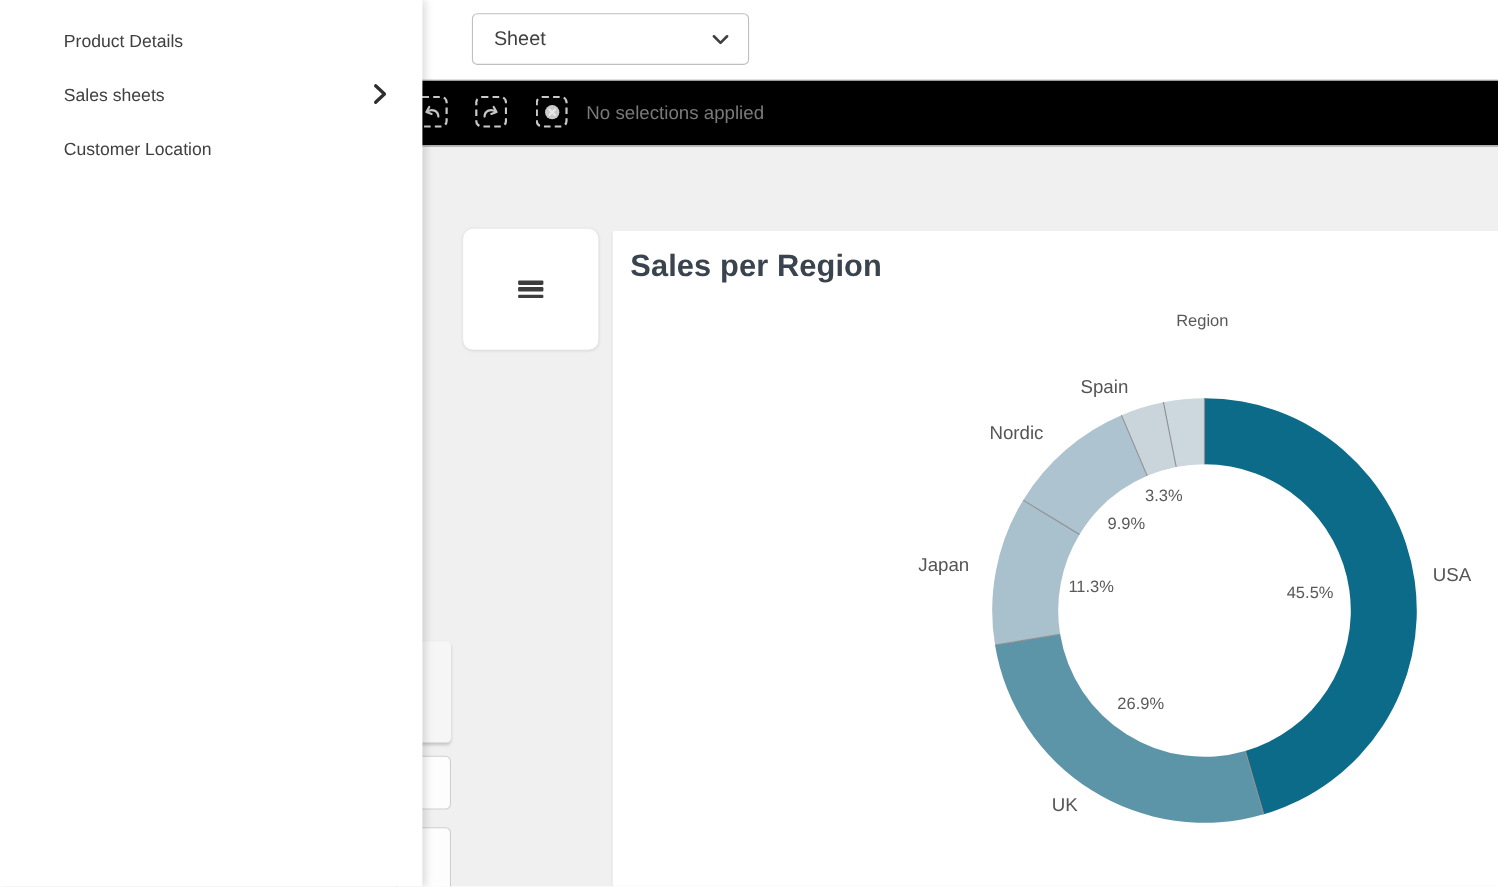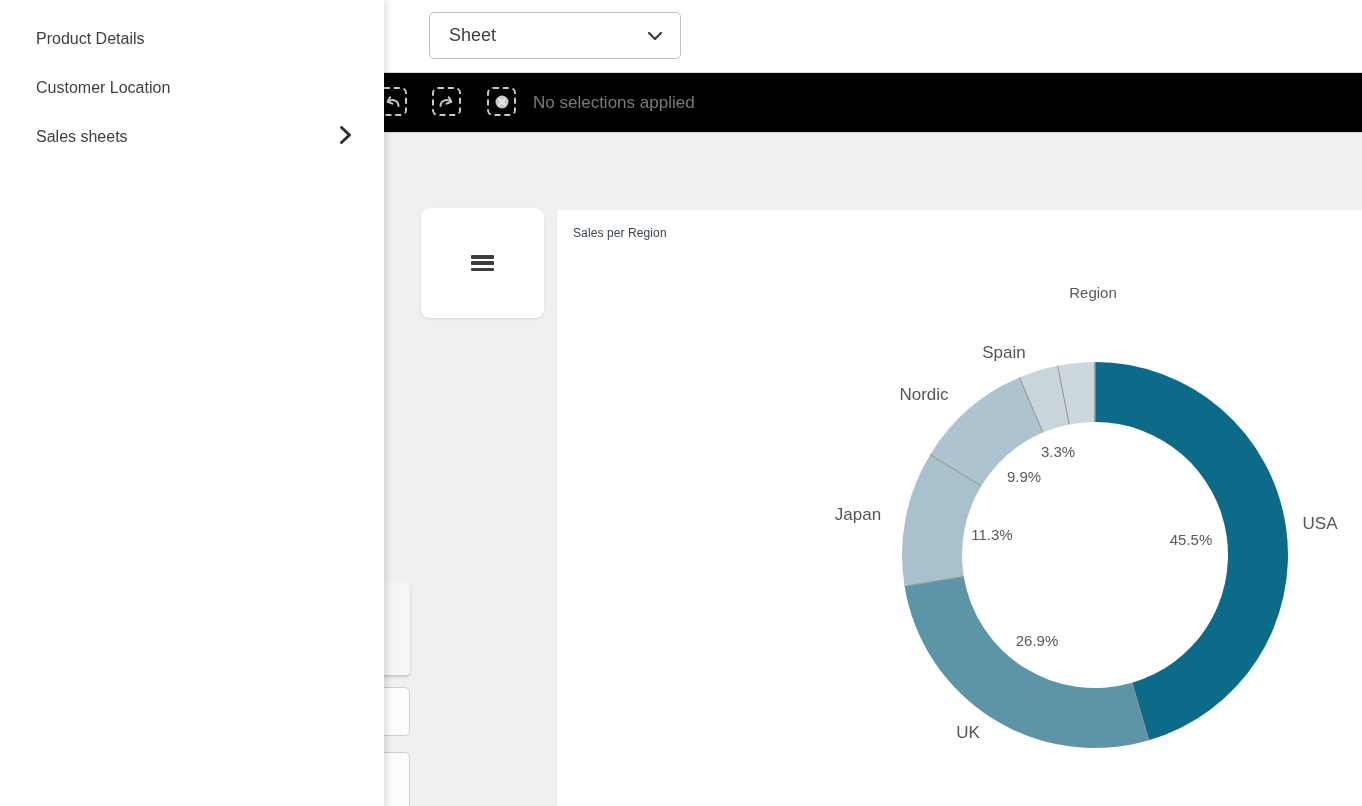--- a/index.html
+++ b/index.html
@@ -32,42 +32,42 @@
   .nav-card { position:absolute; left:421px; top:75px; width:123px; height:110px;
               background:#fff; border-radius:9px; box-shadow:0 1px 3px rgba(0,0,0,.10);
               display:flex; align-items:center; justify-content:center; cursor:pointer; }
   .hamburger { width:23px; height:16px; display:flex; flex-direction:column;
                justify-content:space-between; }
   .hamburger span { display:block; height:3.5px; background:#3d3d3d; border-radius:1px; }
 
   .chart-card { position:absolute; left:557px; top:77px; width:810px; height:600px;
                 background:#fff; border-radius:2px 0 0 0;
                 box-shadow:0 1px 2px rgba(0,0,0,.07); }
-  .chart-title { position:absolute; left:16px; top:16px; font-size:12px; font-weight:400;
+  .chart-title { position:absolute; left:16px; top:16px; font-size:28px; font-weight:700;
                  color:#3a444e; letter-spacing:.1px; }
   .donut-wrap { position:absolute; left:0; top:0; width:687px; height:596px; }
   .donut-wrap svg { display:block; }
   .pie-name-label  { font-size:17px; fill:#555555; }
   .pie-pct-label   { font-size:15px; fill:#595959; }
   .pie-legend-title{ font-size:15px; fill:#595959; }
 
   
   .peek-box-1 { position:absolute; left:360px; top:450px; width:50px; height:92px;
                 background:#f6f6f6; border-radius:0 4px 4px 0;
                 box-shadow:0 2px 3px rgba(0,0,0,.18); }
   .peek-box-2 { position:absolute; left:360px; top:554px; width:50px; height:49px;
                 background:#fdfdfd; border:1px solid #cfcfcf; border-radius:0 5px 5px 0; }
   .peek-box-3 { position:absolute; left:360px; top:619px; width:50px; height:60px;
                 background:#fdfdfd; border:1px solid #cfcfcf; border-radius:0 5px 5px 0; }
 
   
   .menu-panel { position:absolute; left:0; top:0; width:384px; height:806px;
                 background:#fff; z-index:30; box-shadow:3px 0 7px rgba(0,0,0,.13); }
   .menu-item { position:relative; height:49px; display:flex; align-items:center;
-               padding:0 28px 0 36px; font-size:16px; color:#404040; cursor:pointer; }
+               padding:0 28px 0 20px; font-size:16px; color:#404040; cursor:pointer;margin-left:38px; }
   .menu-item:first-child { margin-top:14px; }
   .menu-item .chev { position:absolute; right:32px; top:50%; transform:translateY(-50%); }
 </style>
 </head>
 <body>
 
 <div class="stage">
 
   <div class="top-bar">
     <div class="sheet-select">
@@ -146,25 +146,25 @@
       </div>
       <div class="chart-title">Sales per Region</div>
     </div>
   </div>
 
   <div class="menu-panel">
     <div class="menu-item">
       <span>Product Details</span>
     </div>
     <div class="menu-item">
-      <span>Customer Location</span>
-    </div>
-    <div class="menu-item">
       <span>Sales sheets</span>
       <span class="chev">
         <svg width="13" height="20" viewBox="0 0 13 20">
           <polyline points="2.5,2.5 10.5,10 2.5,17.5" fill="none" stroke="#2e2e2e" stroke-width="3" stroke-linecap="round" stroke-linejoin="round"></polyline>
         </svg>
       </span>
     </div>
+    <div class="menu-item">
+      <span>Customer Location</span>
+    </div>
   </div>
 
 </div>
 
 </body></html>

